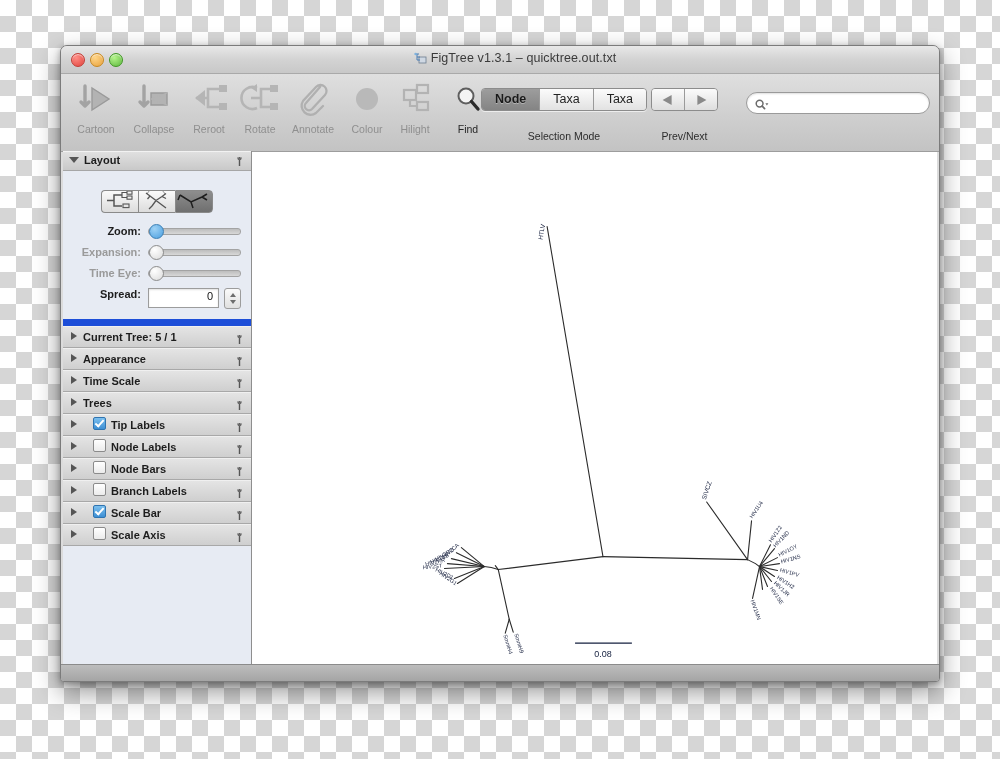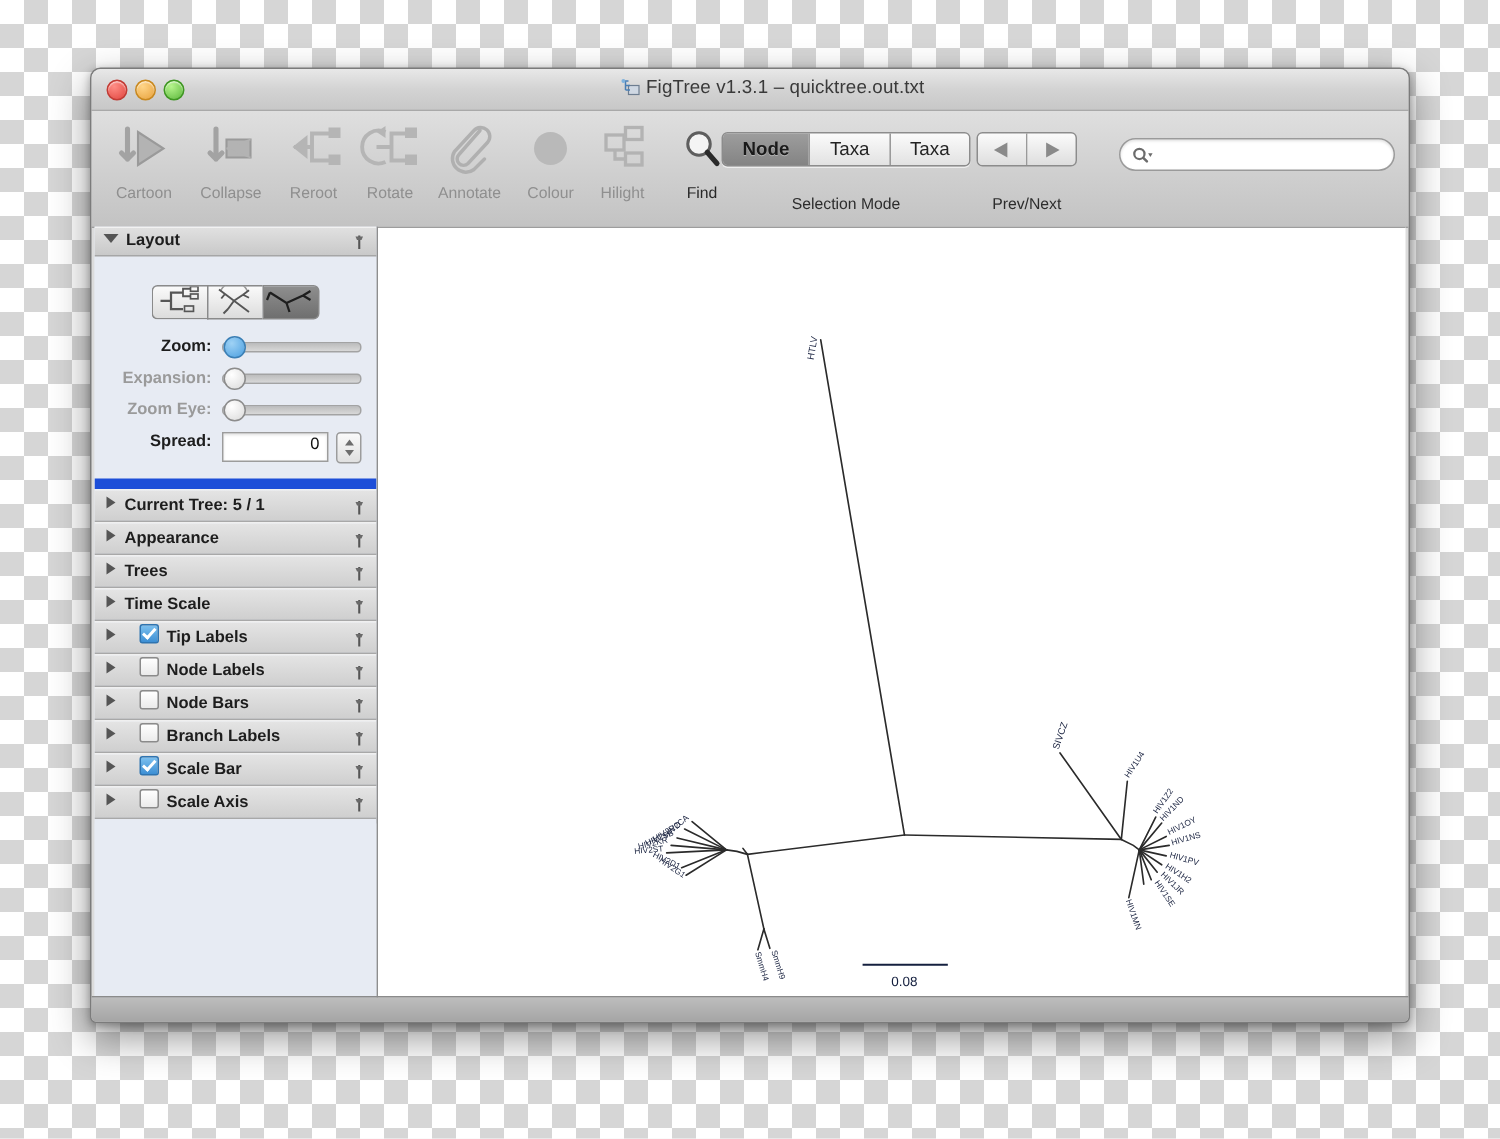--- a/index.html
+++ b/index.html
@@ -378,21 +378,21 @@
         </div>
 
         <div class="sliderrow dis">
           <span class="slabel">Expansion:</span>
           <span class="track">
             <span class="knob gray" style="left:0px;"></span>
           </span>
         </div>
 
         <div class="sliderrow dis">
-          <span class="slabel">Zoom Eye:</span>
+          <span class="slabel">Time Eye:</span>
           <span class="track">
             <span class="knob gray" style="left:0px;"></span>
           </span>
         </div>
 
         <div id="spreadrow">
           <span class="slabel">Spread:</span>
           <div id="spreadfield">0</div>
           <div id="stepper">
             <span class="stp up"></span>
@@ -409,28 +409,28 @@
             </svg></span>
       </div>
       <div class="srow">
         <span class="tri right"></span><span>Appearance</span>
         <span class="pin"><svg width="11" height="11" viewBox="0 0 11 11">
               <path d="M5.5 1 L5.5 10" stroke="#555" stroke-width="1.4"></path>
               <path d="M3 1.6 L8 1.6 L7 4 L4 4 Z" fill="#6a6a6a"></path>
             </svg></span>
       </div>
       <div class="srow">
+        <span class="tri right"></span><span>Time Scale</span>
+        <span class="pin"><svg width="11" height="11" viewBox="0 0 11 11">
+              <path d="M5.5 1 L5.5 10" stroke="#555" stroke-width="1.4"></path>
+              <path d="M3 1.6 L8 1.6 L7 4 L4 4 Z" fill="#6a6a6a"></path>
+            </svg></span>
+      </div>
+      <div class="srow">
         <span class="tri right"></span><span>Trees</span>
-        <span class="pin"><svg width="11" height="11" viewBox="0 0 11 11">
-              <path d="M5.5 1 L5.5 10" stroke="#555" stroke-width="1.4"></path>
-              <path d="M3 1.6 L8 1.6 L7 4 L4 4 Z" fill="#6a6a6a"></path>
-            </svg></span>
-      </div>
-      <div class="srow">
-        <span class="tri right"></span><span>Time Scale</span>
         <span class="pin"><svg width="11" height="11" viewBox="0 0 11 11">
               <path d="M5.5 1 L5.5 10" stroke="#555" stroke-width="1.4"></path>
               <path d="M3 1.6 L8 1.6 L7 4 L4 4 Z" fill="#6a6a6a"></path>
             </svg></span>
       </div>
       <div class="srow">
         <span class="tri right"></span><span class="indent"></span><span class="chk on"></span><span>Tip Labels</span>
         <span class="pin"><svg width="11" height="11" viewBox="0 0 11 11">
               <path d="M5.5 1 L5.5 10" stroke="#555" stroke-width="1.4"></path>
               <path d="M3 1.6 L8 1.6 L7 4 L4 4 Z" fill="#6a6a6a"></path>

